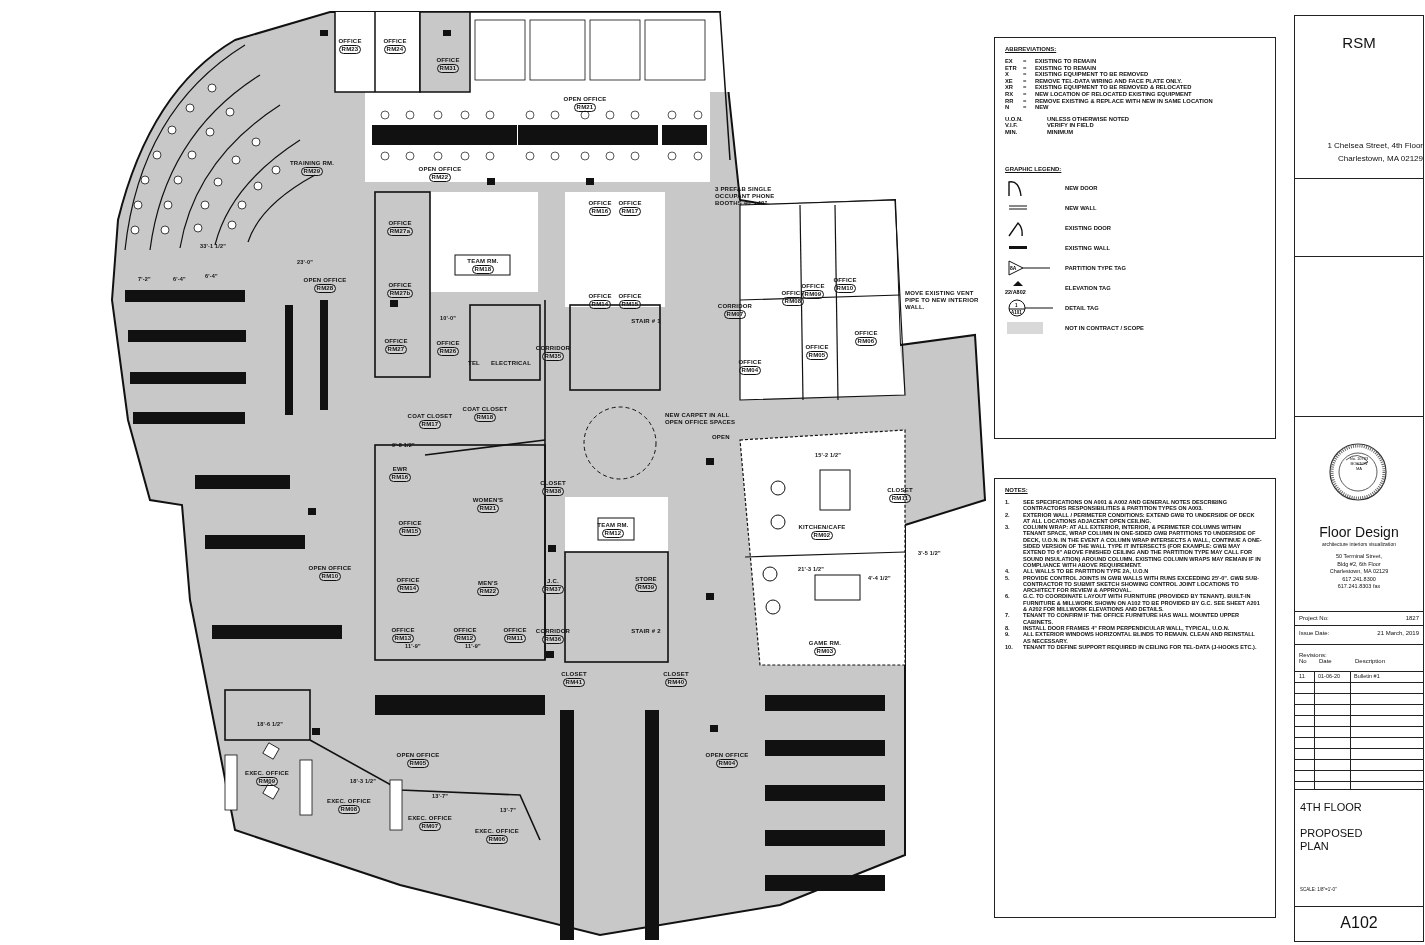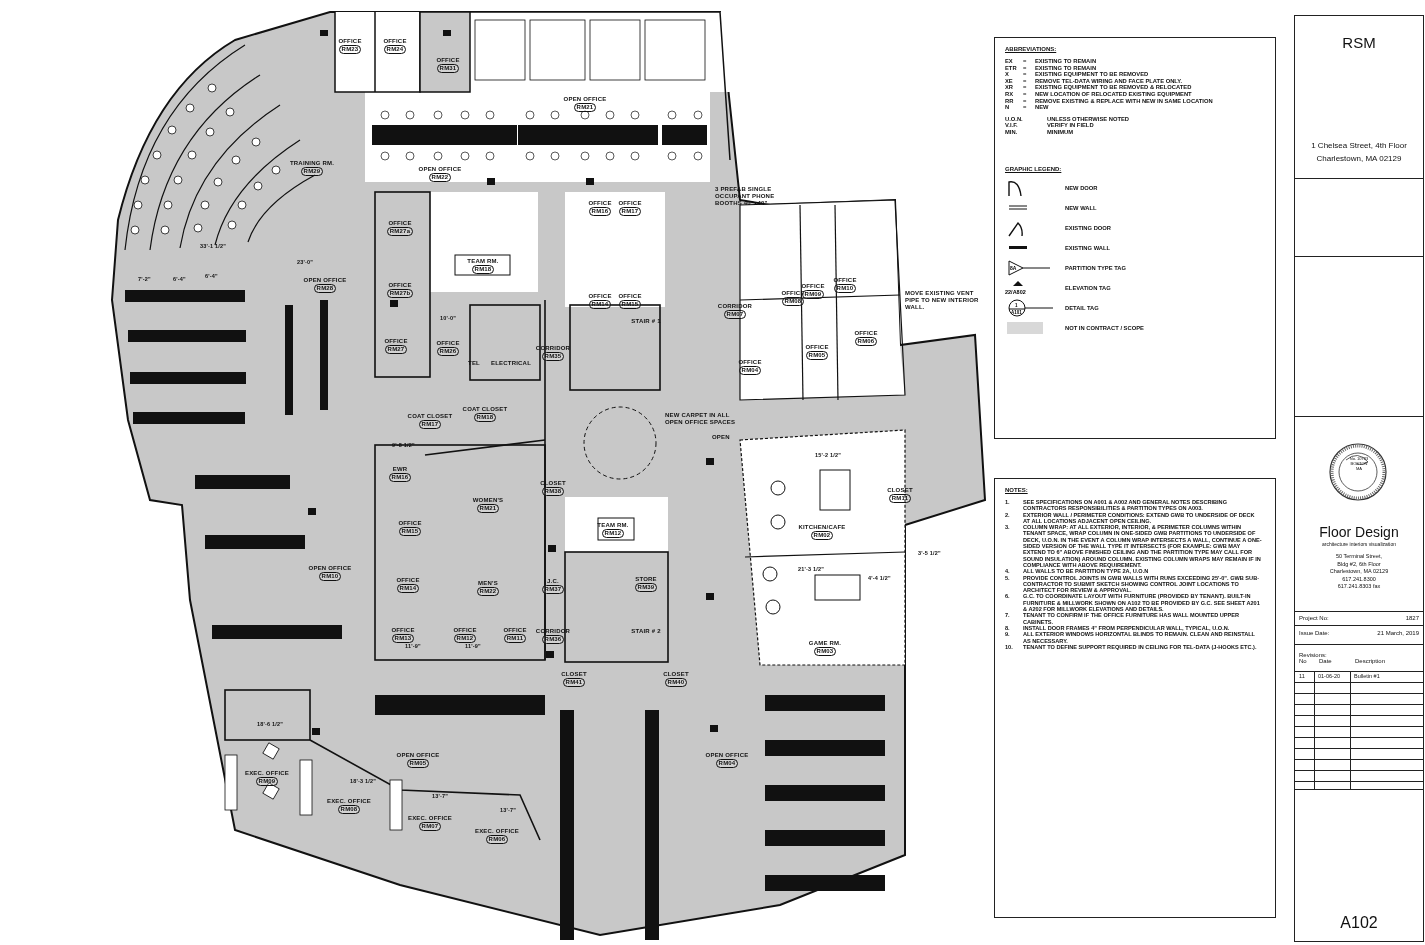--- a/index.html
+++ b/index.html
@@ -457,21 +457,21 @@
       <div class="note-item">
         <span class="n">10.</span>
         <span>TENANT TO DEFINE SUPPORT REQUIRED IN CEILING FOR TEL-DATA (J-HOOKS ETC.).</span>
       </div>
     </div>
 </div>
 
 <div class="tb">
   <div class="tb-sec" style="top:0;height:162px;">
     <div style="text-align:center;font-size:15px;margin-top:18px;">RSM</div>
-    <div style="text-align:center;font-size:8px;margin-top:88px;line-height:13px;">
+    <div style="text-align:right;font-size:8px;margin-top:88px;line-height:13px;">
       <div>1 Chelsea Street, 4th Floor</div>
       <div>Charlestown, MA 02129</div>
     </div>
   </div>
   <div class="tb-sec" style="top:162px;height:78px;"></div>
   <div class="tb-sec" style="top:240px;height:160px;"></div>
   <div class="tb-sec" style="top:400px;height:195px;">
     <svg width="60" height="60" style="position:absolute;left:33px;top:26px;">
       <circle cx="30" cy="30" r="28" fill="none" stroke="#333" stroke-width="1.2"></circle>
       <circle cx="30" cy="30" r="19" fill="none" stroke="#333" stroke-width="0.8"></circle>
@@ -526,14 +526,22 @@
           <div class="rev-line" style="top: 99px;"></div>
           <div class="rev-line" style="top: 110px;"></div>
         </div>
       <div class="rev-v" style="left:19px;height:118px;"></div>
       <div class="rev-v" style="left:55px;height:118px;"></div>
       <div style="position:absolute;top:2px;left:4px;font-size:5.5px;">11</div>
       <div style="position:absolute;top:2px;left:23px;font-size:5.5px;">01-06-20</div>
       <div style="position:absolute;top:2px;left:59px;font-size:5.5px;">Bulletin #1</div>
     </div>
   </div>
+  <div class="tb-sec" style="top:773px;height:117px;">
+    <div style="font-size:11px;padding:12px 0 0 5px;">4TH FLOOR</div>
+    <div style="font-size:11px;padding:14px 0 0 5px;line-height:13px;">
+      <div>PROPOSED</div>
+      <div>PLAN</div>
+    </div>
+    <div style="font-size:4.5px;padding:34px 0 0 5px;">SCALE: 1/8"=1'-0"</div>
+  </div>
   <div style="position:absolute;top:890px;width:128px;text-align:center;font-size:16px;padding-top:8px;">A102</div>
 </div>
 
 </body></html>

